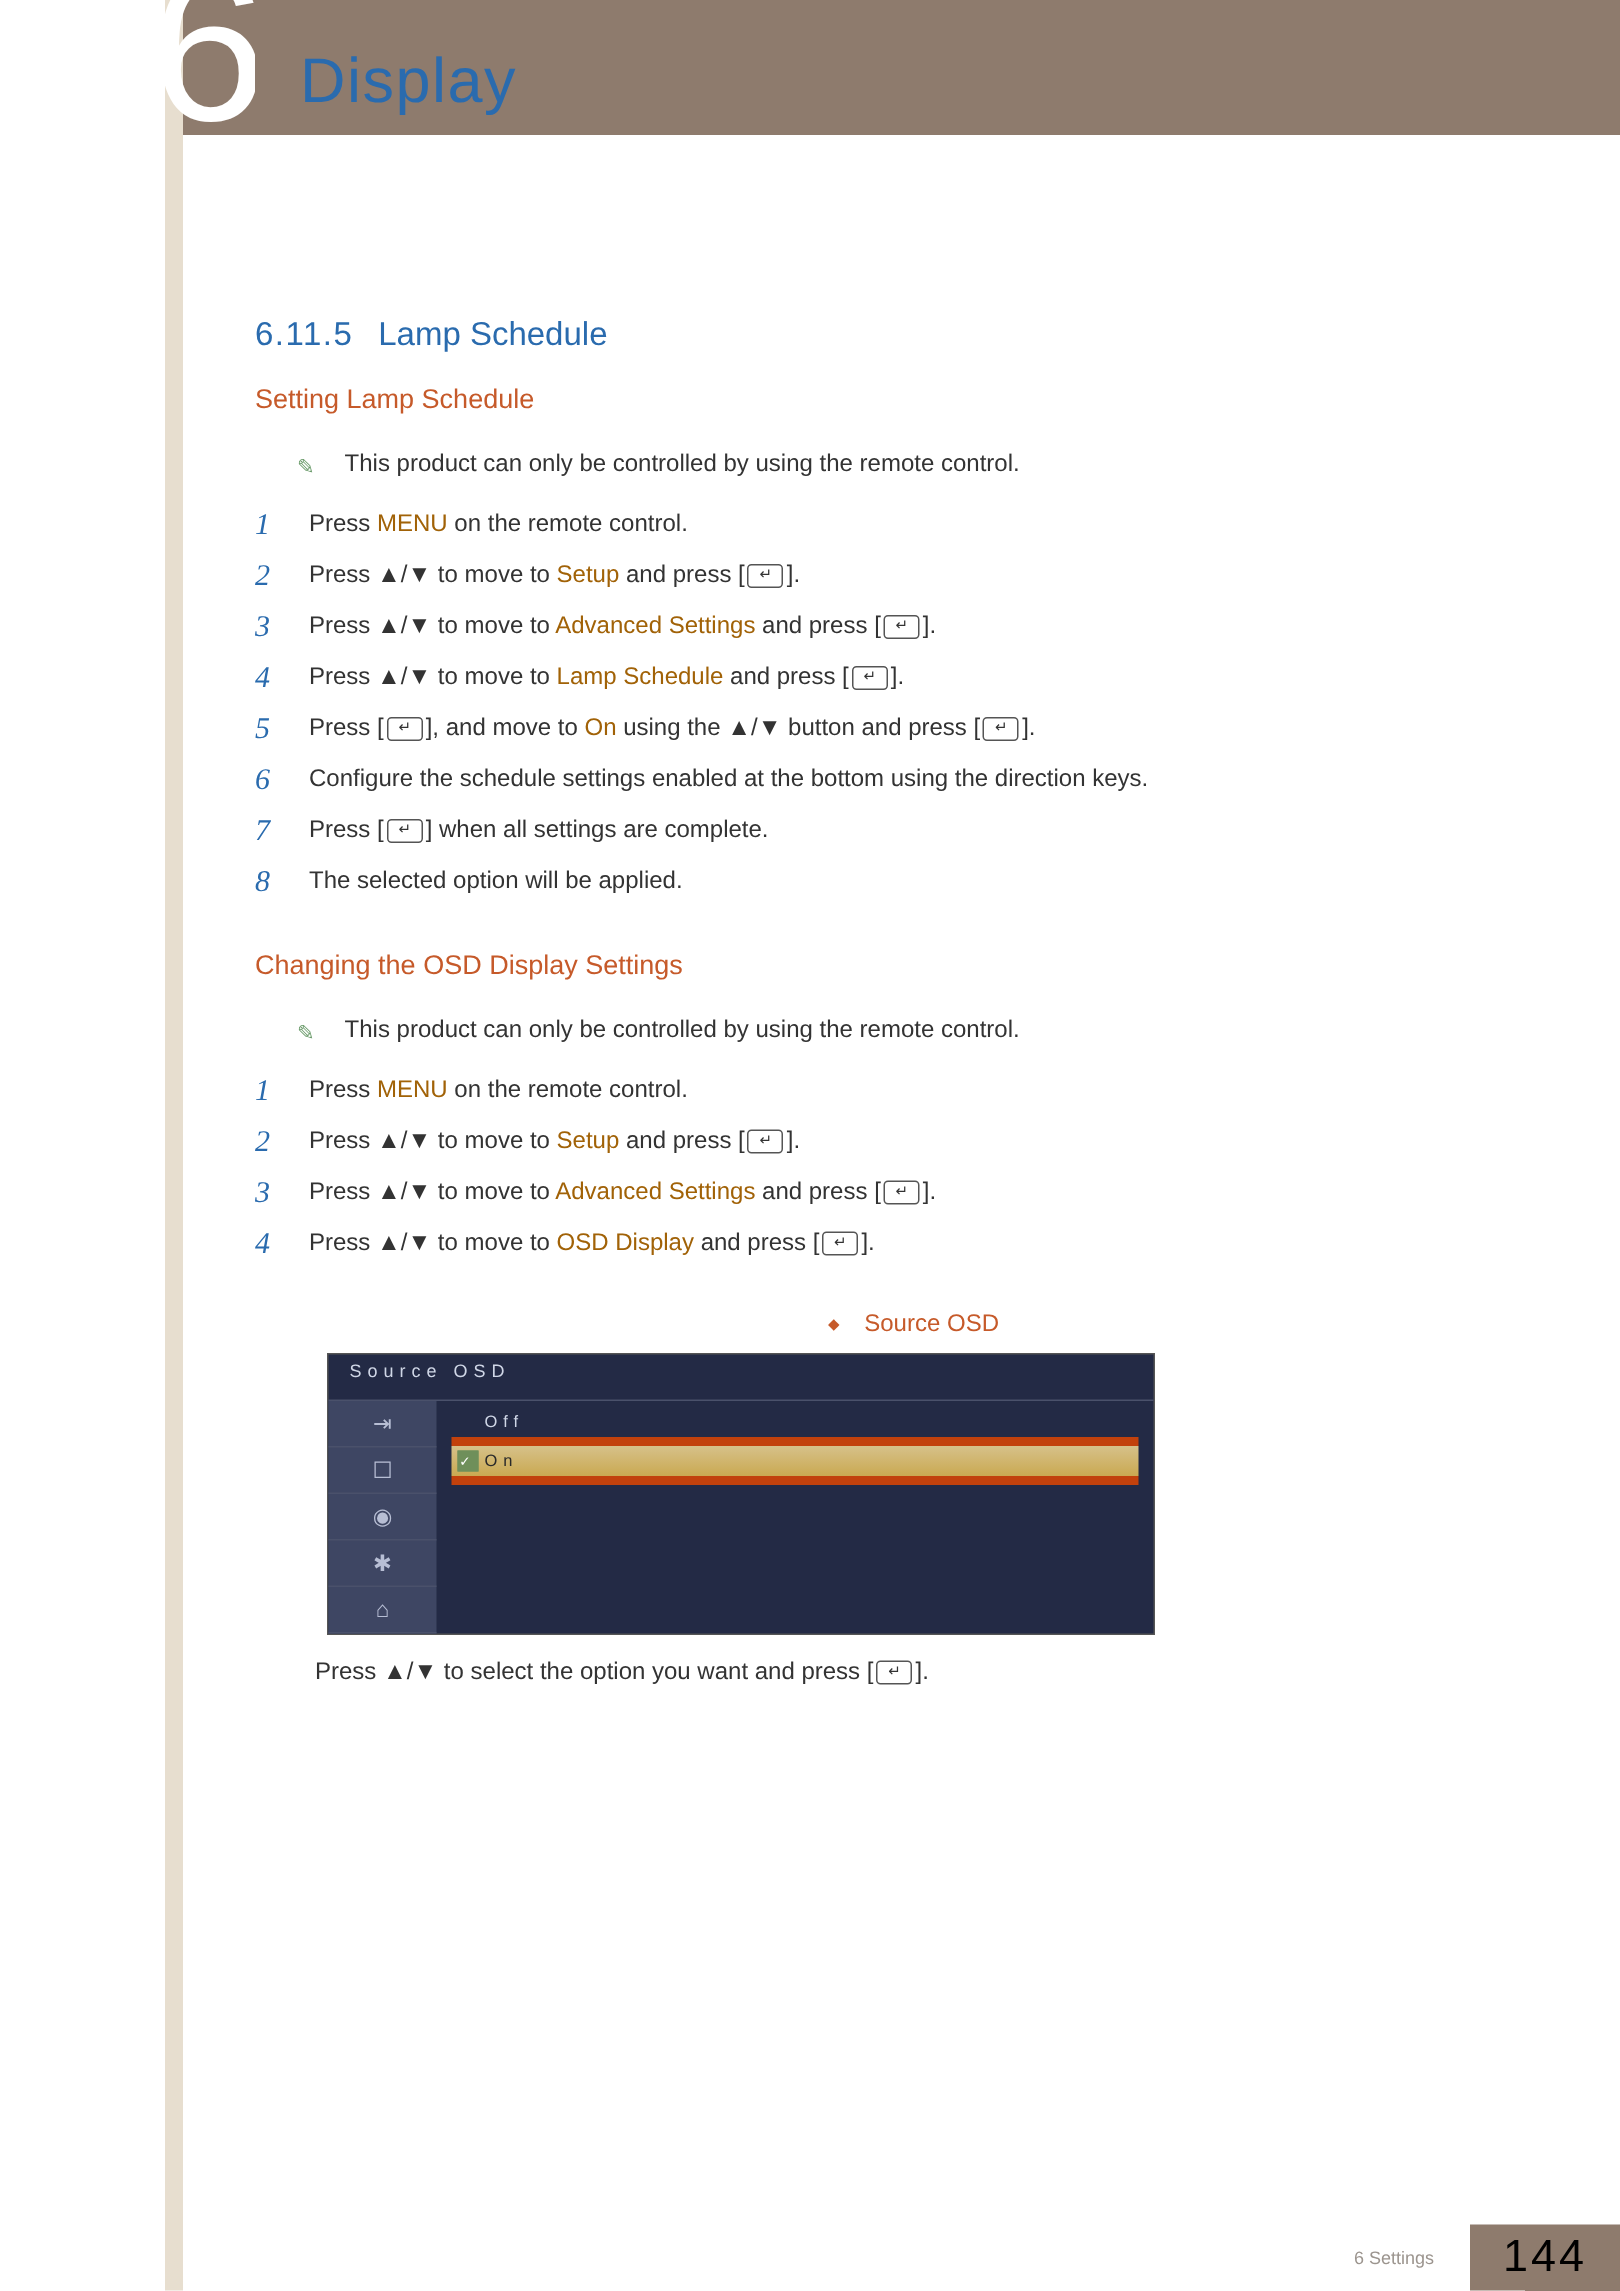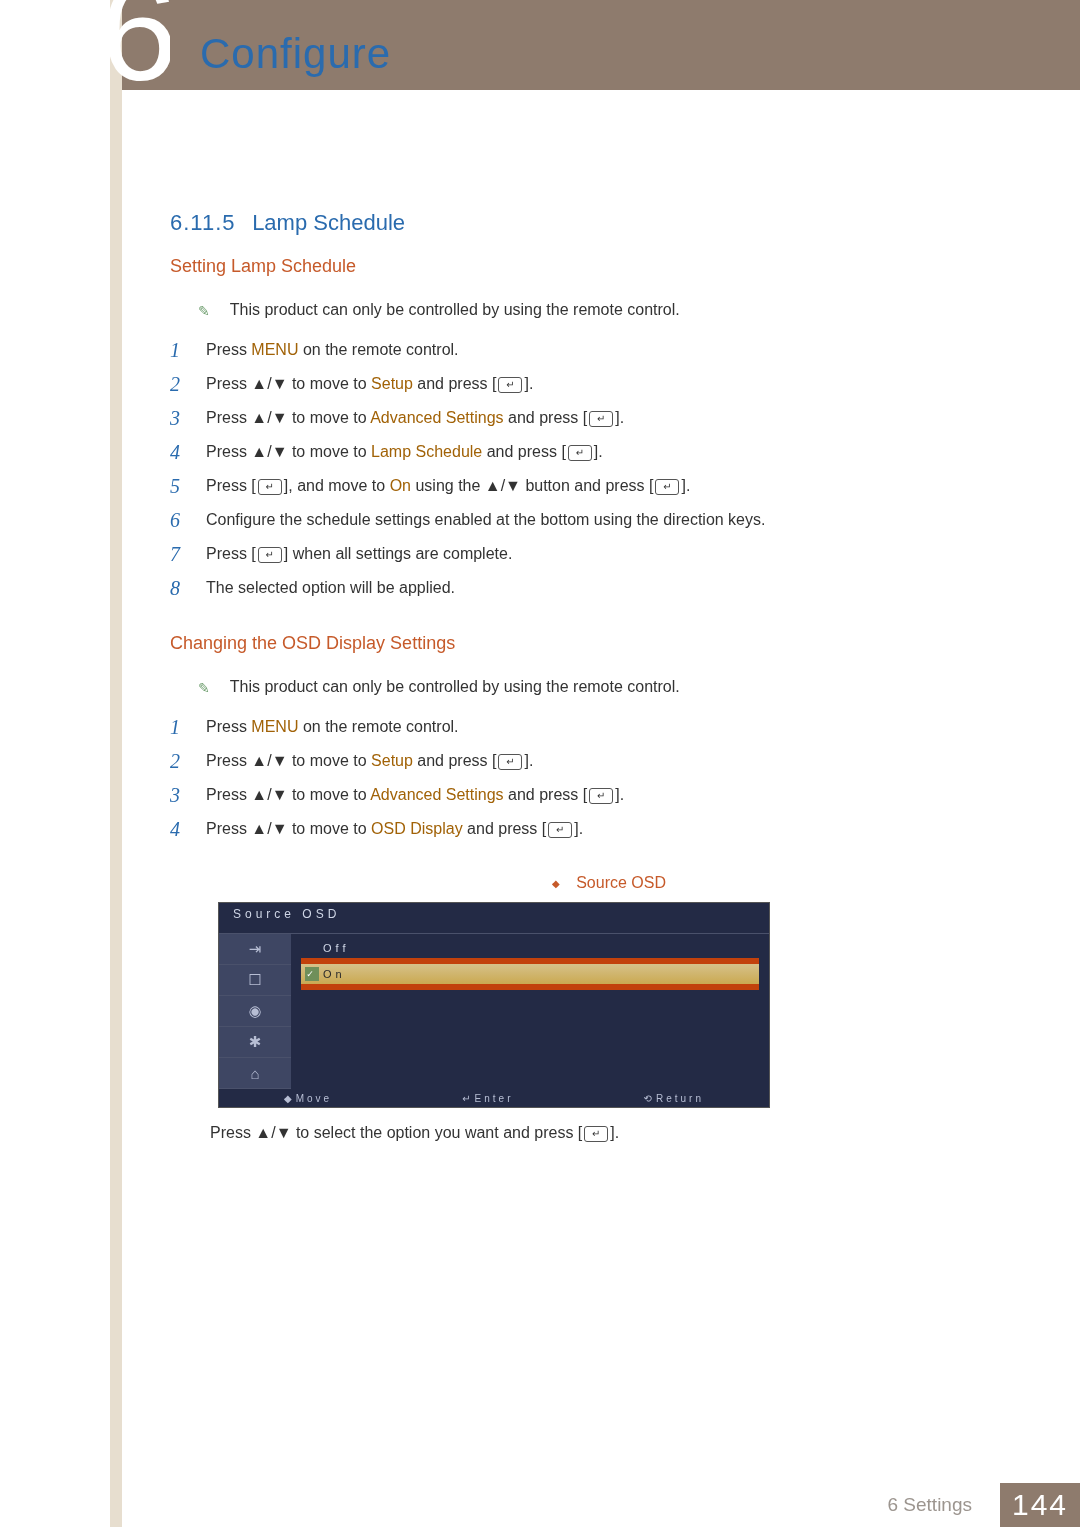--- a/index.html
+++ b/index.html
@@ -220,44 +220,45 @@
   .footer {
     position: absolute;
     right: 0;
     bottom: 0;
     height: 44px;
     display: flex;
     align-items: center;
   }
   .footer-label {
     color: #9c958f;
-    font-size: 19px;
-    margin-right: 28px;
+    font-size: 12px;
+    margin-right: 4px;
     text-align: right;
   }
   .footer-page {
     background: #8e7b6d;
-    color: #ffffff;
+    color: #000000;
     font-size: 30px;
-    width: 80px;
+    width: 100px;
     height: 44px;
     display: flex;
     align-items: center;
     justify-content: center;
     letter-spacing: 2px;
+    margin-left: 20px;
   }
 </style>
 </head>
 <body>
 
 <div class="page">
   <div class="top-bar"></div>
   <div class="side-bar"></div>
   <div class="chapter-num">6</div>
-  <div class="chapter-title">Configure</div>
+  <div class="chapter-title">Display</div>
 
   <div class="content">
 
     <div class="h2">
       <span class="num">6.11.5</span>
       <span>Lamp Schedule</span>
     </div>
     <div class="h3">Setting Lamp Schedule</div>
     <div class="note">
       <span class="pencil-icon">✎</span>
@@ -341,25 +342,20 @@
           <div class="osd-main" id="osd-main">
               <div class="osd-opt">
                 <span>Off</span>
               </div>
               <div class="osd-opt sel">
                 <span class="osd-check">✓</span>
                 <span>On</span>
               </div>
             </div>
         </div>
-        <div class="osd-foot">
-          <span data-sym="◆">Move</span>
-          <span data-sym="↵">Enter</span>
-          <span data-sym="⟲">Return</span>
-        </div>
       </div>
     </div>
 
     <div class="post-osd" id="post-osd"><span>Press ▲/▼ to select the option you want and press [</span><span class="enter-icon">↵</span><span>].</span></div>
   </div>
 
   <div class="footer">
     <span class="footer-label">6 Settings</span>
     <span class="footer-page">144</span>
   </div>

